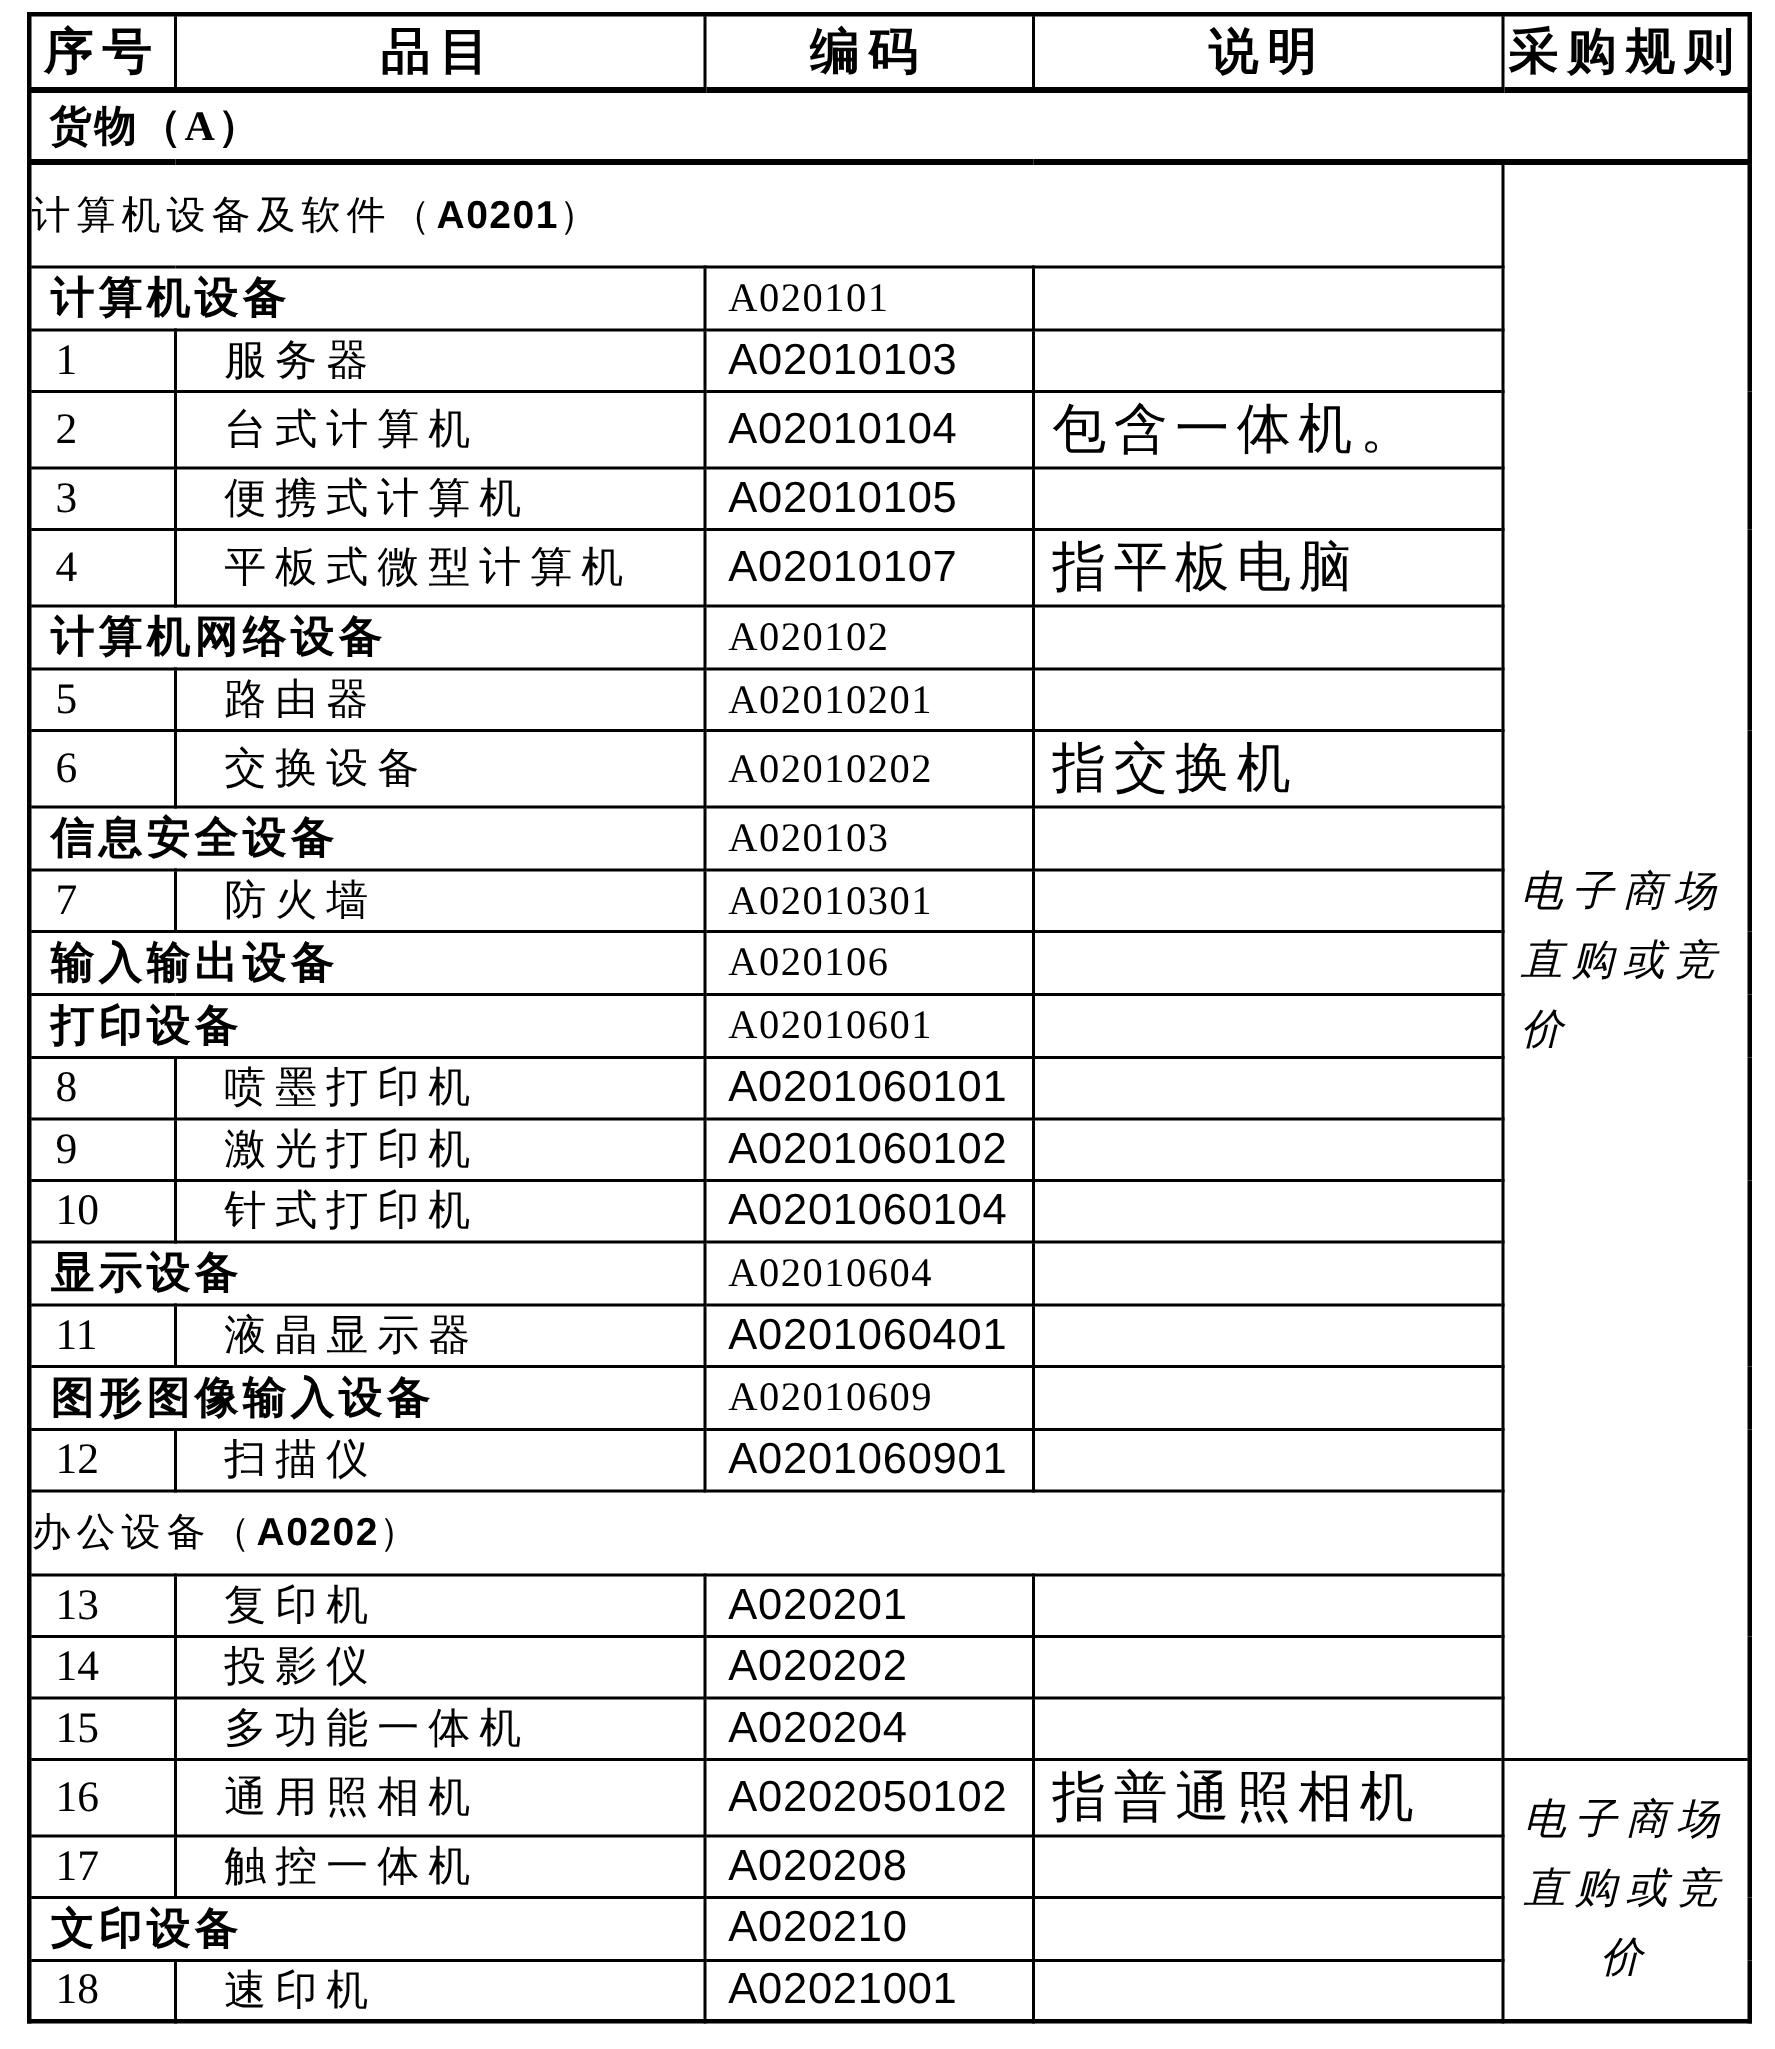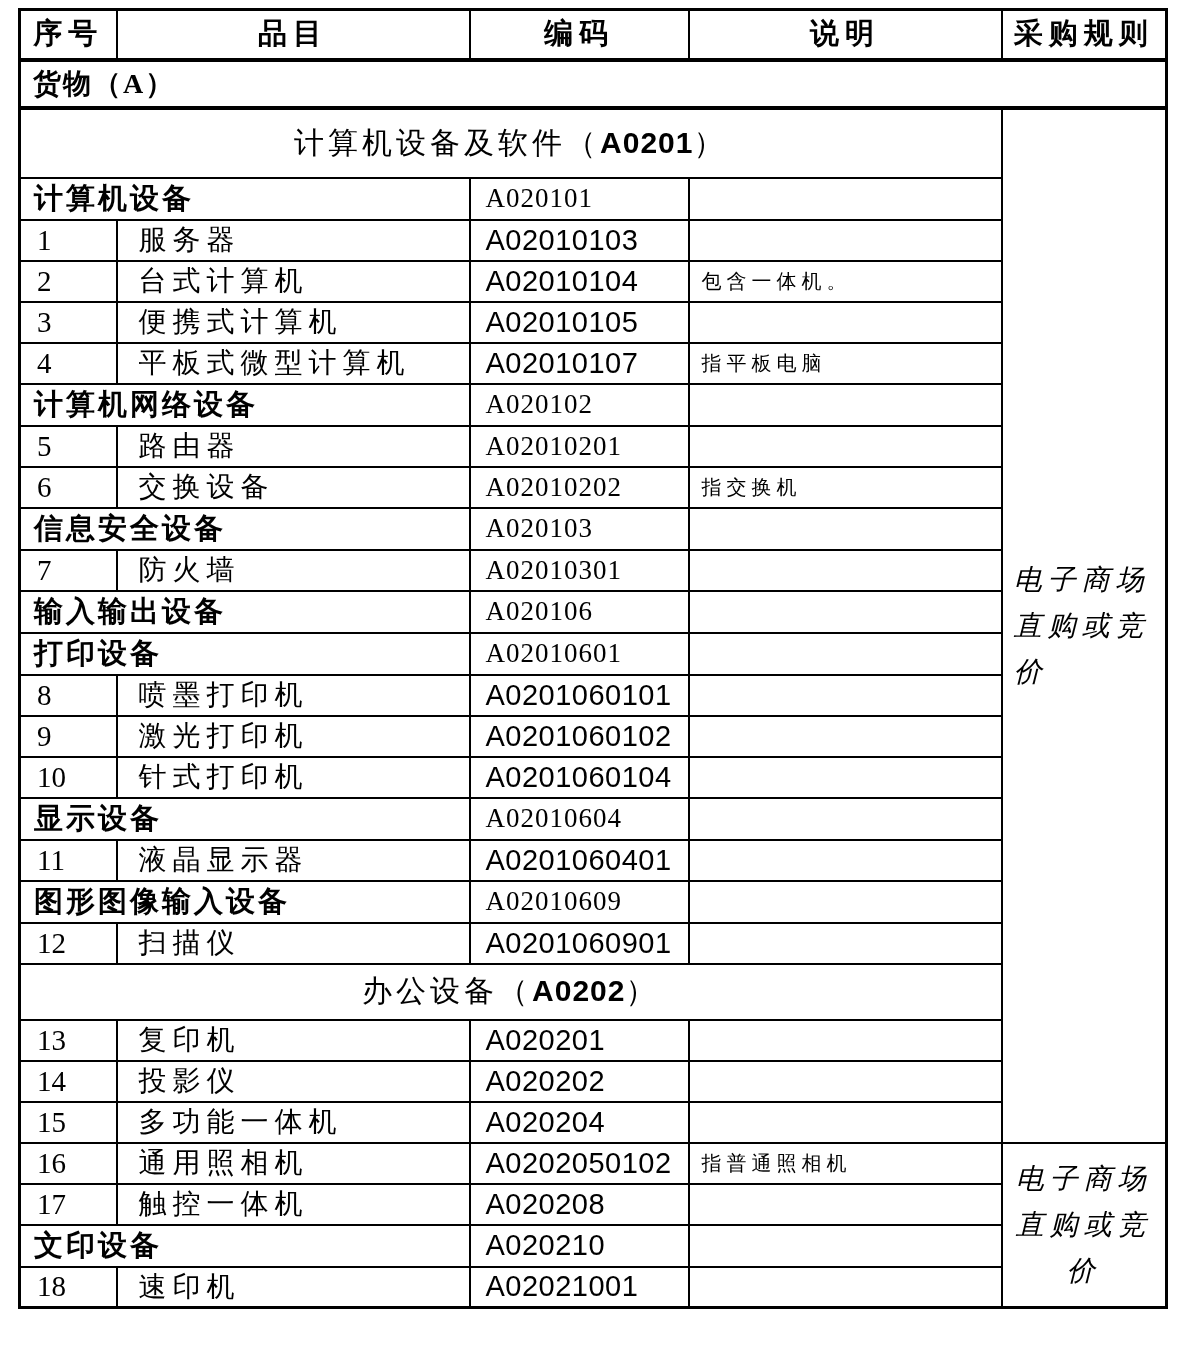--- a/index.html
+++ b/index.html
@@ -30,55 +30,54 @@
     vertical-align: middle;
     padding: 0;
     overflow: hidden;
     white-space: nowrap;
   }
   
   tr.r-header { height: 50px; }
   tr.r-header th {
     border-bottom-width: 4px;
     font-weight: bold;
-    font-size: 29px;
+    font-size: 33px;
     letter-spacing: 6px;
     text-align: center;
   }
   
   tr.r-goods { height: 48px; }
   tr.r-goods td {
     border-bottom-width: 4px;
     font-weight: bold;
     font-size: 28px;
     padding-left: 12px;
     letter-spacing: 2px;
   }
   
   tr.r-sec1 { height: 70px; }
   tr.r-sec2 { height: 56px; }
   .c-sec {
-    text-align: center;
-    font-size: 30px;
+    font-size: 26px;
     letter-spacing: 4px;
   }
   .sec-code {
     font-weight: bold;
     font-family: "Liberation Sans", sans-serif;
     letter-spacing: 1px;
   }
   
   tr.r-item, tr.r-cat { height: 41px; }
   .c-no {
     padding-left: 16px;
     font-size: 29px;
     font-family: "Liberation Serif", serif;
   }
   .c-name {
-    padding-left: 21px;
+    padding-left: 32px;
     font-size: 28px;
     letter-spacing: 6px;
   }
   .c-cat {
     padding-left: 13px;
     font-weight: bold;
     font-size: 29px;
     letter-spacing: 3px;
   }
   .c-code { padding-left: 15px; }
@@ -87,21 +86,21 @@
     font-size: 27px;
     letter-spacing: 1px;
   }
   .code-sans {
     font-family: "Liberation Sans", sans-serif;
     font-size: 29px;
     letter-spacing: 0.5px;
   }
   .c-note {
     padding-left: 12px;
-    font-size: 20px;
+    font-size: 36px;
     letter-spacing: 5px;
   }
   
   .c-rule { vertical-align: middle; font-style: italic; }
   .rule-text {
     width: 140px;
     margin: 0 auto;
     font-size: 28px;
     line-height: 46px;
     letter-spacing: 6px;

